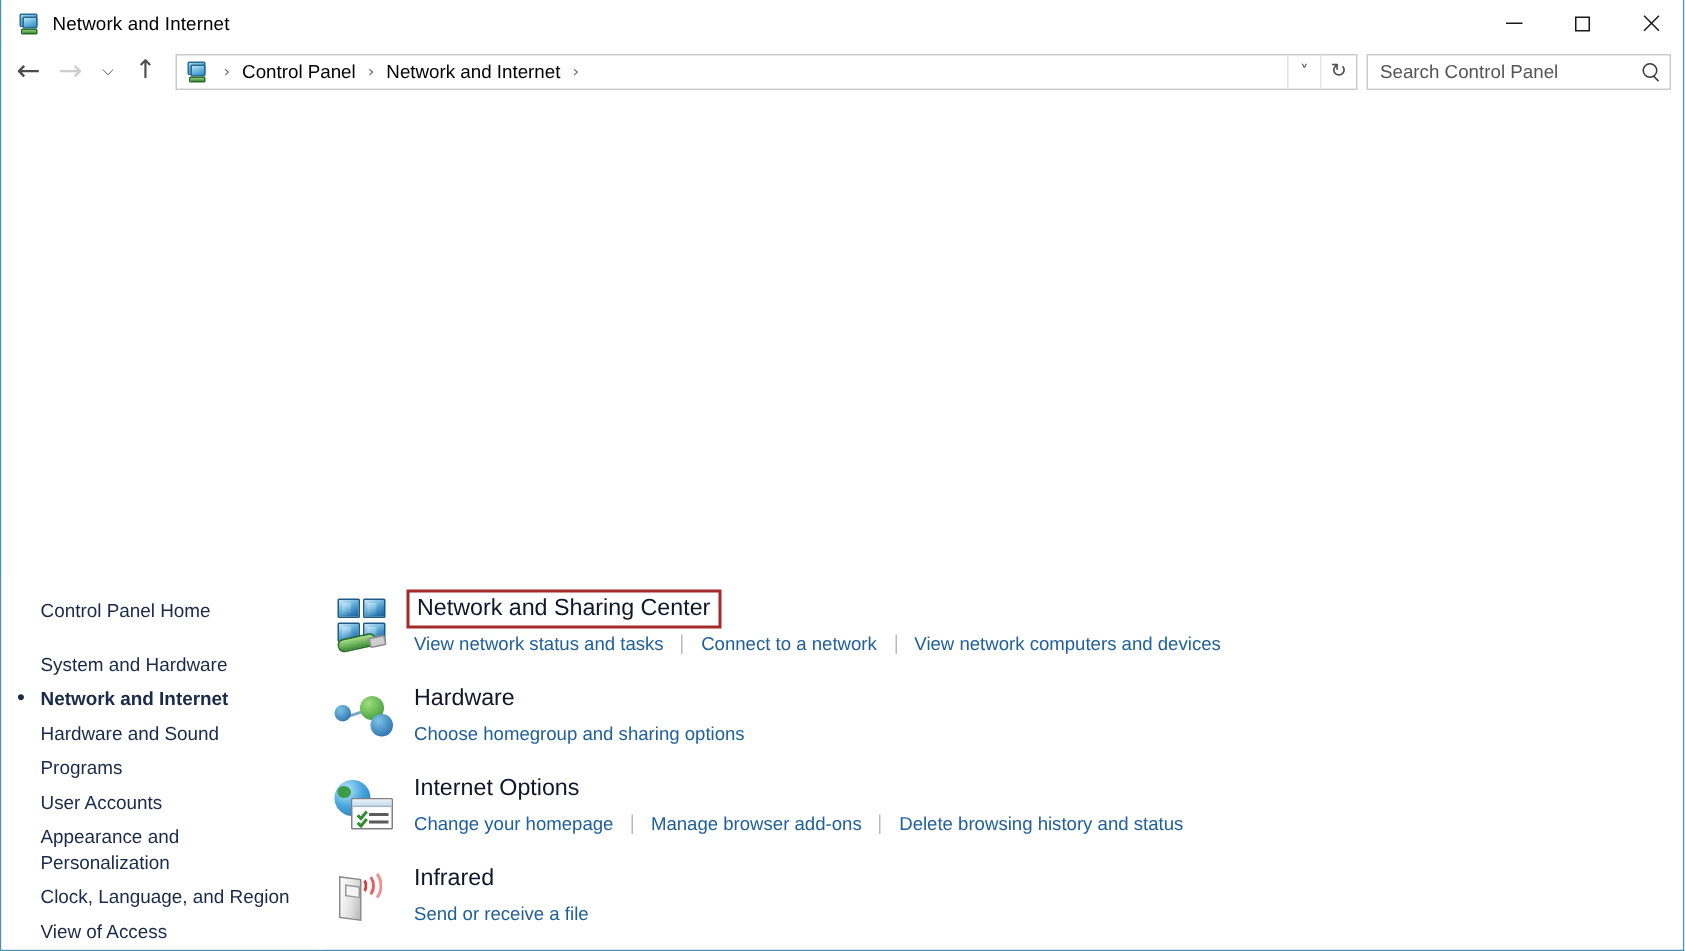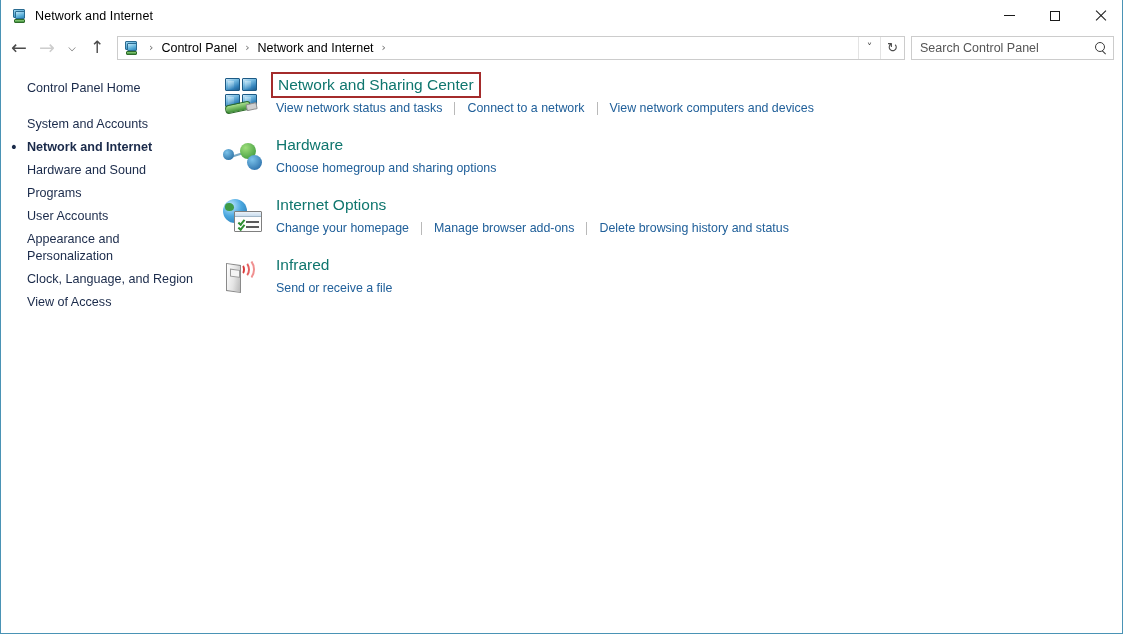--- a/index.html
+++ b/index.html
@@ -227,20 +227,21 @@
     transform: rotate(45deg);
     transform-origin: left center;
   }
 
   
   .body {
     flex: 1 1 auto;
     display: flex;
     background: #ffffff;
     overflow: hidden;
+    align-items: flex-end;
   }
 
   
   .sidebar {
     flex: 0 0 216px;
     padding-top: 13px;
     background: #ffffff;
   }
   .side-item {
     display: flex;
@@ -280,21 +281,21 @@
     flex: 0 0 48px;
     width: 48px;
     height: 44px;
     position: relative;
     margin-right: 7px;
     margin-top: 4px;
   }
   .cat-text { flex: 1 1 auto; padding-top: 2px; }
   .cat-title {
     font-size: 15.5px;
-    color: #0f766e;
+    color: #0f172a;
     line-height: 22px;
     display: inline-block;
     cursor: default;
   }
   .cat-title.highlight {
     border: 2px solid #a42b2b;
     margin: -2px -5px;
     padding: 0 5px;
     line-height: 22px;
   }
@@ -524,21 +525,21 @@
 
   <div class="body">
 
     <div class="sidebar">
       <div class="side-item">
         <span class="bullet hidden">•</span>
         <span class="slabel">Control Panel Home</span>
       </div>
       <div class="side-item gap">
         <span class="bullet hidden">•</span>
-        <span class="slabel">System and Accounts</span>
+        <span class="slabel">System and Hardware</span>
       </div>
       <div class="side-item current">
         <span class="bullet">•</span>
         <span class="slabel">Network and Internet</span>
       </div>
       <div class="side-item">
         <span class="bullet hidden">•</span>
         <span class="slabel">Hardware and Sound</span>
       </div>
       <div class="side-item">

